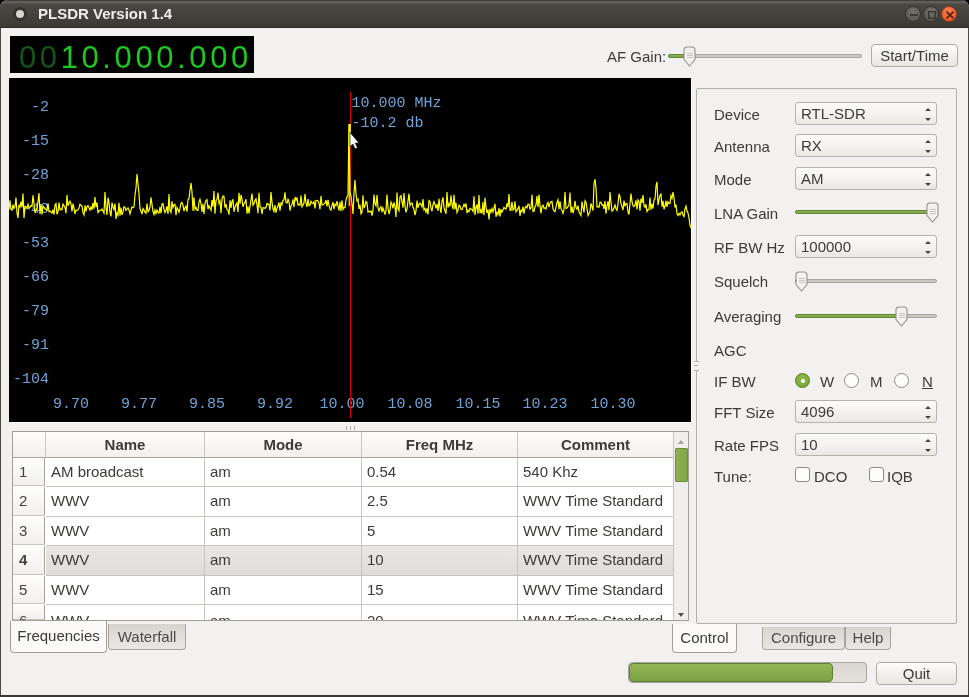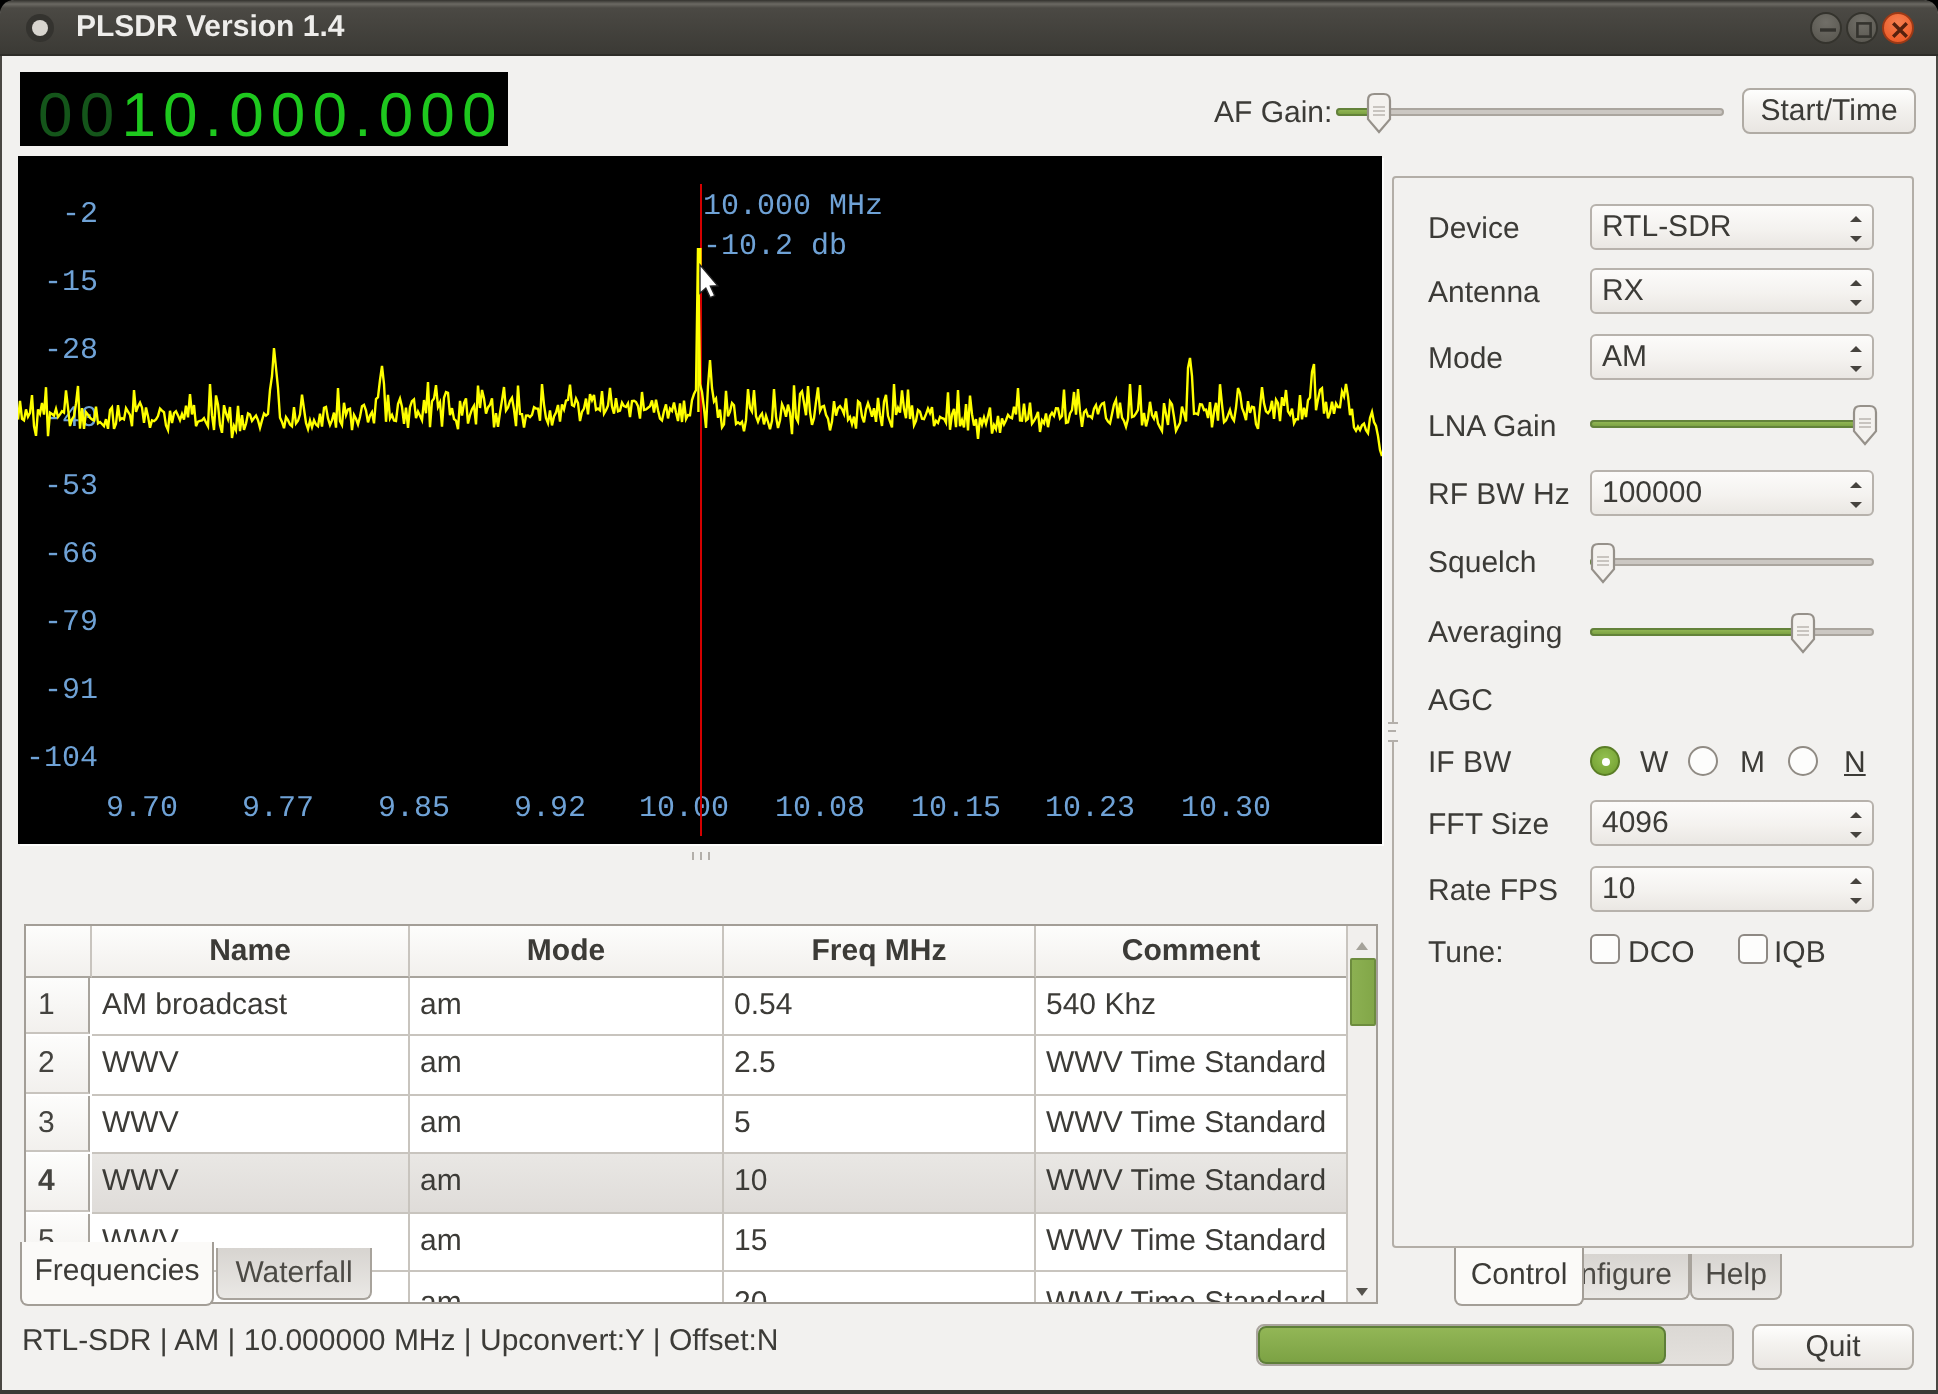--- a/index.html
+++ b/index.html
@@ -25,21 +25,21 @@
 .startstop{left:871px;top:44px;width:87px;height:23px;line-height:21px;}
 .quit{left:876px;top:662px;width:81px;height:23px;line-height:21px;}
 
 .slider{position:absolute;}
 .slider .track{position:absolute;left:0;right:0;top:50%;margin-top:-2px;height:4px;background:#cbc7c2;border:1px solid #aaa59e;border-radius:2px;}
 .slider .fill{position:absolute;left:0;top:50%;margin-top:-2px;height:4px;background:linear-gradient(#90b553,#7da343);border:1px solid #63823a;border-radius:2px;}
 .handle{position:absolute;top:50%;margin-top:-10.5px;margin-left:-6.5px;z-index:2;}
 
 .spect{position:absolute;left:9px;top:78px;width:682px;height:344px;background:#000;box-shadow:1px 1px 0 #fdfdfc;}
 
-.tbl{position:absolute;left:12px;top:431px;width:677px;height:190px;border:1px solid #a39e97;background:#fff;overflow:hidden;margin-top:31px;}
+.tbl{position:absolute;left:12px;top:431px;width:677px;height:190px;border:1px solid #a39e97;background:#fff;overflow:hidden;}
 .tbl .hdr{position:absolute;left:0;top:0;height:26px;background:linear-gradient(#fdfdfc,#f2f0ed);border-bottom:1px solid #a8a49d;border-right:1px solid #c8c4be;font-weight:bold;text-align:center;line-height:25px;}
 .tbl .rhdr{position:absolute;left:0;width:32px;background:linear-gradient(#fdfdfc,#f2f0ed);border-bottom:1px solid #c8c4be;border-right:1px solid #a8a49d;text-align:left;padding-left:6px;box-sizing:border-box;color:#44433f;}
 .cell{position:absolute;border-bottom:1px solid #c8c4be;border-right:1px solid #c8c4be;padding-left:5px;line-height:28px;white-space:nowrap;overflow:hidden;}
 .sel{background:linear-gradient(#e9e7e4,#dfdcd9);}
 
 .vscroll{position:absolute;right:0;top:0;width:15px;height:188px;background:#f1efed;border-left:1px solid #c8c4be;}
 .vthumb{position:absolute;left:1px;top:16px;width:13px;height:34px;background:linear-gradient(90deg,#8cb052,#82a748);border:1px solid #6d8c3e;border-radius:1px;}
 
 .tab{position:absolute;font-size:15px;text-align:center;}
 .tab.active{background:#fbfaf8;border:1px solid #a39e97;border-top:none;border-radius:0 0 4px 4px;z-index:3;}
@@ -260,23 +260,22 @@
     <div class="combo" style="top:344px;">10<span class="spin">
           <span class="up"></span>
           <span class="dn"></span>
         </span></div>
     <div class="rlabel" style="left:17px;top:379px;">Tune:</div>
     <div class="check" style="left:98px;top:378px;"></div>
     <div class="rlabel" style="left:117px;top:379px;">DCO</div>
     <div class="check" style="left:172px;top:378px;"></div>
     <div class="rlabel" style="left:190px;top:379px;">IQB</div>
   </div>
-  <div class="tab active" style="left:727px;top:624px;width:65px;height:29px;line-height:27px;">Control</div>
+  <div class="tab active" style="left:672px;top:624px;width:65px;height:29px;line-height:27px;">Control</div>
   <div class="tab inactive" style="left:762px;top:627px;width:83px;height:23px;line-height:22px;">Configure</div>
   <div class="tab inactive" style="left:845px;top:627px;width:46px;height:23px;line-height:22px;">Help</div>
   <div class="grip-h"></div>
     <div class="grip-v"></div>
-  <div class="status">RTL-SDR | AM | 10.000000 MHz | Upconvert:Y | Offset:N</div>
   <div class="prog">
       <div class="pfill"></div>
     </div>
   <div class="btn quit">Quit</div>
 </div>
 
 </body></html>

